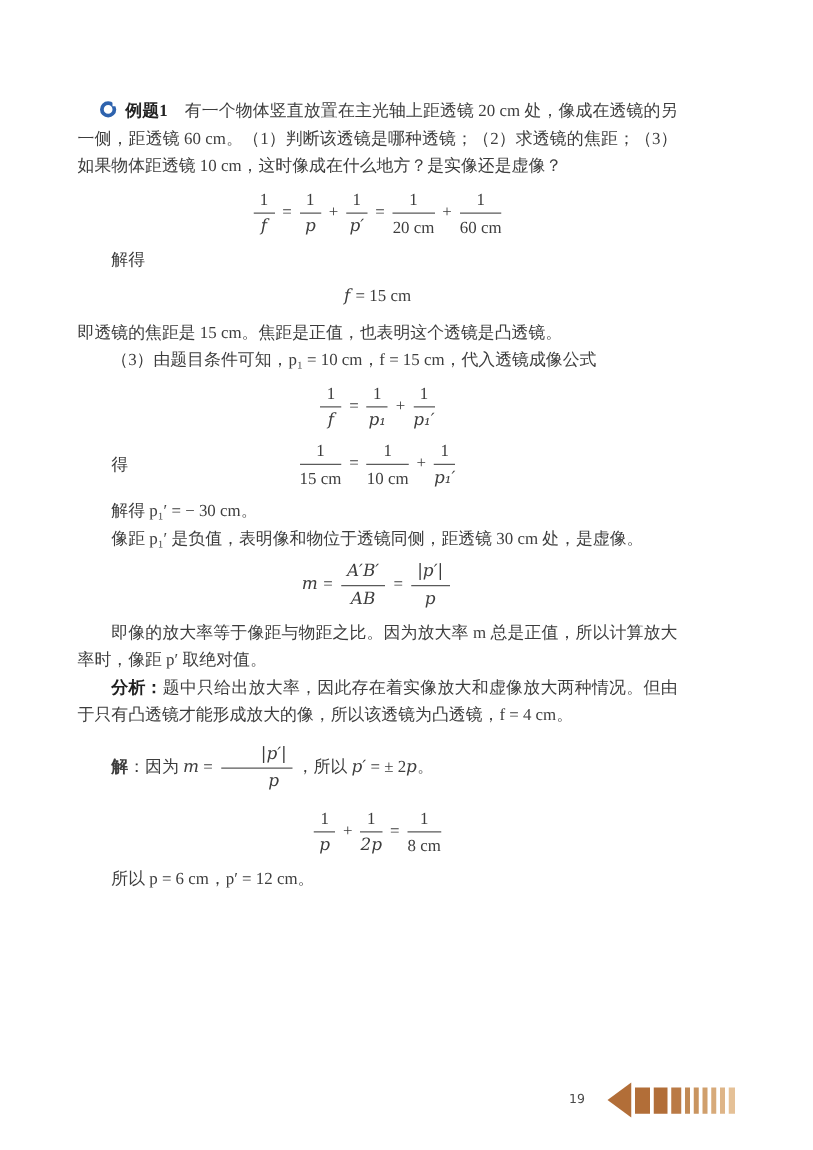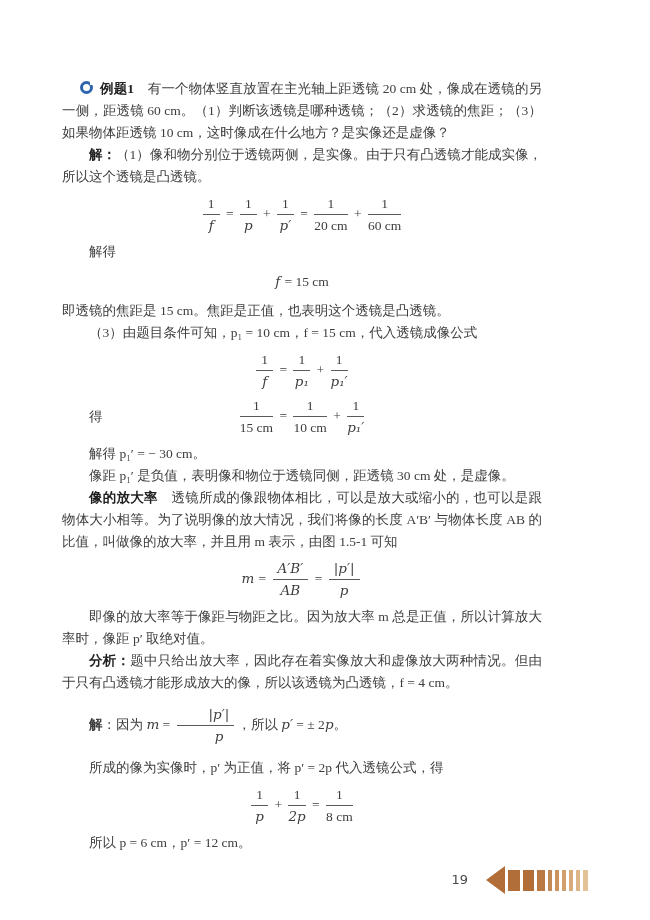--- a/index.html
+++ b/index.html
@@ -43,21 +43,21 @@
   .frac .den{display:block;padding-top:2px;}
   .it{font-style:italic;font-family:"DejaVu Serif",serif;}
   .bold{font-weight:bold;}
   .mline{margin:12px 0;}
   .footer{
     position:absolute;right:0;bottom:26px;
     display:flex;align-items:center;
   }
   .pagenum{
     font-family:"DejaVu Sans",sans-serif;
-    font-size:13px;color:#4a4a4a;margin-right:18px;
+    font-size:10px;color:#4a4a4a;margin-right:18px;
   }
   .arrow{display:flex;align-items:center;}
   .arrow-head{
     width:0;height:0;
     border-top:14px solid transparent;
     border-bottom:14px solid transparent;
     border-right:19px solid #b26e38;
   }
   .arrow-bars{display:flex;align-items:center;}
   .arrow-bars i{display:block;height:21px;margin-left:3px;}
@@ -74,23 +74,20 @@
 </head>
 <body>
 
 <div class="page">
   <div class="content">
 
     <p class="ex-head" style="margin-top:0;">
       <span class="ring"></span><span class="ex-label">例题1</span><span>　有一个物体竖直放置在主光轴上距透镜 20 cm 处，像成在透镜的另一侧，距透镜 60 cm。（1）判断该透镜是哪种透镜；（2）求透镜的焦距；（3）如果物体距透镜 10 cm，这时像成在什么地方？是实像还是虚像？</span>
     </p>
 
-    <p class="ind">
-      <span class="lead">解：</span><span>（1）像和物分别位于透镜两侧，是实像。由于只有凸透镜才能成实像，所以这个透镜是凸透镜。</span>
-    </p>
 
 
     <div class="formula"><span class="frac"><span class="num">1</span><span class="den it">f</span></span><span class=""> = </span><span class="frac"><span class="num">1</span><span class="den it">p</span></span><span class=""> + </span><span class="frac"><span class="num">1</span><span class="den it">p′</span></span><span class=""> = </span><span class="frac"><span class="num">1</span><span class="den">20 cm</span></span><span class=""> + </span><span class="frac"><span class="num">1</span><span class="den">60 cm</span></span></div>
 
     <p class="ind">解得</p>
 
     <div class="formula"><span class="it ">f </span><span class="">= 15 cm</span></div>
 
     <p>即透镜的焦距是 15 cm。焦距是正值，也表明这个透镜是凸透镜。</p>
 
@@ -100,36 +97,32 @@
 
     <div class="formula-row">
       <span class="side-label">得</span>
       <div class="formula" style="margin:0;"><span class="frac"><span class="num">1</span><span class="den">15 cm</span></span><span class=""> = </span><span class="frac"><span class="num">1</span><span class="den">10 cm</span></span><span class=""> + </span><span class="frac"><span class="num">1</span><span class="den it">p₁′</span></span></div>
     </div>
 
     <p class="ind">解得 p₁′ = − 30 cm。</p>
 
     <p class="ind">像距 p₁′ 是负值，表明像和物位于透镜同侧，距透镜 30 cm 处，是虚像。</p>
 
-    <p class="ind">
-      <span class="lead">像的放大率</span><span>　透镜所成的像跟物体相比，可以是放大或缩小的，也可以是跟物体大小相等。为了说明像的放大情况，我们将像的长度 A′B′ 与物体长度 AB 的比值，叫做像的放大率，并且用 m 表示，由图 1.5-1 可知</span>
-    </p>
 
     <div class="formula"><span class="it ">m </span><span class="">= </span><span class="frac"><span class="num it">A′B′</span><span class="den it">AB</span></span><span class=""> = </span><span class="frac"><span class="num it">|p′|</span><span class="den it">p</span></span></div>
 
     <p class="ind">即像的放大率等于像距与物距之比。因为放大率 m 总是正值，所以计算放大率时，像距 p′ 取绝对值。</p>
 
 
     <p class="ind">
       <span class="lead">分析：</span><span>题中只给出放大率，因此存在着实像放大和虚像放大两种情况。但由于只有凸透镜才能形成放大的像，所以该透镜为凸透镜，f = 4 cm。</span>
     </p>
 
     <p class="ind mline"><span class="bold">解</span><span class="">：因为 </span><span class="it ">m</span><span class=""> = </span><span class="frac"><span class="num it">|p′|</span><span class="den it">p</span></span><span class="">，所以 </span><span class="it ">p′</span><span class=""> = ± 2</span><span class="it ">p</span><span class="">。</span></p>
 
-    <p class="ind">所成的像为实像时，p′ 为正值，将 p′ = 2p 代入透镜公式，得</p>
 
     <div class="formula"><span class="frac"><span class="num">1</span><span class="den it">p</span></span><span class=""> + </span><span class="frac"><span class="num">1</span><span class="den it">2p</span></span><span class=""> = </span><span class="frac"><span class="num">1</span><span class="den">8 cm</span></span></div>
 
     <p class="ind">所以 p = 6 cm，p′ = 12 cm。</p>
 
   </div>
 
   <div class="footer">
     <span class="pagenum">19</span>
     <div class="arrow">

